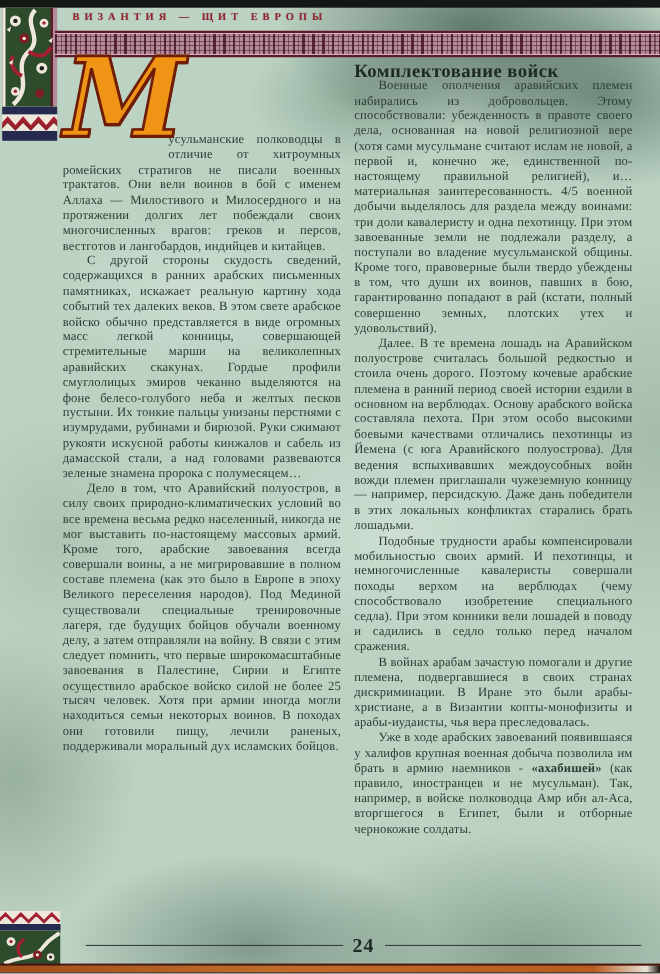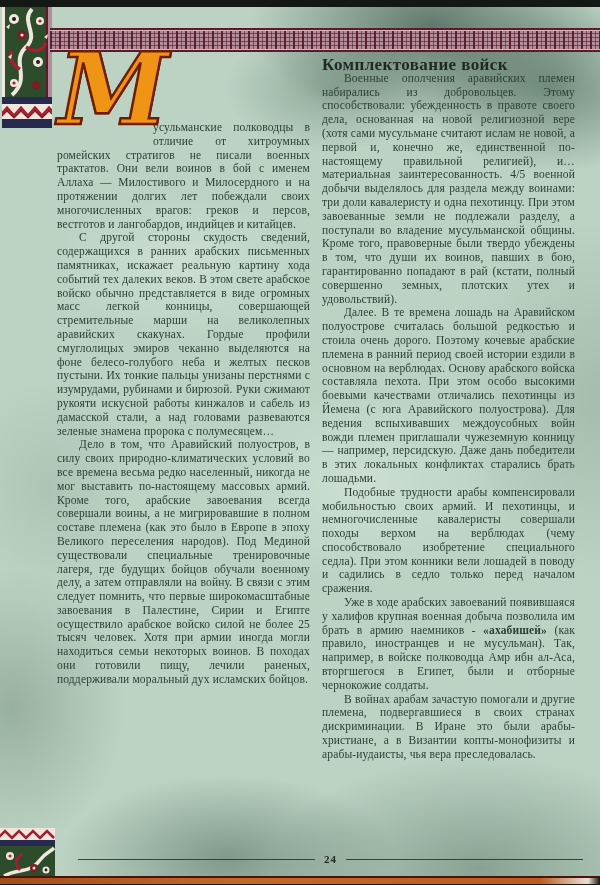--- a/index.html
+++ b/index.html
@@ -58,21 +58,21 @@
     text-shadow:1px 1px 0 #6f1d07,-1px 1px 0 #6f1d07,1px -1px 0 #6f1d07;
     font-family:"DejaVu Serif",serif;z-index:3;
   }
   .dc-spacer{float:left;width:96px;height:14px;}
   .bold-term{font-weight:bold;}
   .footer-line{
     position:absolute;left:78px;right:17px;top:852px;height:14px;
     display:flex;align-items:center;gap:9px;color:#1c2a22;
   }
   .rule{flex:1;height:1px;background:#33423a;}
-  .page-number{font-weight:bold;font-size:11px;letter-spacing:1px;}
+  .page-number{font-weight:bold;font-size:18px;letter-spacing:1px;}
   .bottom-border{position:absolute;left:0;bottom:0;width:600px;height:9px;}
   .bottom-border .maroon{height:2px;background:#4a1208;}
   .bottom-border .orange{height:6px;background:linear-gradient(90deg,#a34e1a,#c06a28 40%,#b85d1f 90%,#e8e2d8 98%,#1a120a);}
   .bottom-border .black{height:1px;background:#2b0f05;}
 </style>
 </head>
 <body>
 
 <div class="page">
 
@@ -121,37 +121,38 @@
       <path d="M20 24 C 14 18, 16 12, 22 8" stroke="#a32030" stroke-width="3" fill="none"></path>
       <circle cx="10" cy="10" r="4" fill="#efe7dc"></circle>
         <circle cx="10" cy="10" r="1.5" fill="#a32030"></circle>
       <circle cx="34" cy="22" r="4" fill="#7e1b24"></circle>
         <circle cx="34" cy="22" r="1.5" fill="#efe7dc"></circle>
       <circle cx="46" cy="24" r="3.5" fill="#efe7dc"></circle>
         <circle cx="46" cy="24" r="1.4" fill="#1c1c1c"></circle>
     </svg>
   </div>
 
+  <div class="running-title">ВИЗАНТИЯ — ЩИТ ЕВРОПЫ</div>
   <div class="orn-band"></div>
 
   <div class="dropcap">М</div>
 
   <div class="col col-left">
     <p class="no-indent"><span class="dc-spacer"></span><span>усульманские полководцы в отличие от хитроумных ромейских стратигов не писали военных трактатов. Они вели воинов в бой с именем Аллаха — Милостивого и Милосердного и на протяжении долгих лет побеждали своих многочисленных врагов: греков и персов, вестготов и лангобардов, индийцев и китайцев.</span></p>
     <p>С другой стороны скудость сведений, содержащихся в ранних арабских письменных памятниках, искажает реальную картину хода событий тех далеких веков. В этом свете арабское войско обычно представляется в виде огромных масс легкой конницы, совершающей стремительные марши на великолепных аравийских скакунах. Гордые профили смуглолицых эмиров чеканно выделяются на фоне белесо-голубого неба и желтых песков пустыни. Их тонкие пальцы унизаны перстнями с изумрудами, рубинами и бирюзой. Руки сжимают рукояти искусной работы кинжалов и сабель из дамасской стали, а над головами развеваются зеленые знамена пророка с полумесяцем…</p>
     <p>Дело в том, что Аравийский полуостров, в силу своих природно-климатических условий во все времена весьма редко населенный, никогда не мог выставить по-настоящему массовых армий. Кроме того, арабские завоевания всегда совершали воины, а не мигрировавшие в полном составе племена (как это было в Европе в эпоху Великого переселения народов). Под Мединой существовали специальные тренировочные лагеря, где будущих бойцов обучали военному делу, а затем отправляли на войну. В связи с этим следует помнить, что первые широкомасштабные завоевания в Палестине, Сирии и Египте осуществило арабское войско силой не более 25 тысяч человек. Хотя при армии иногда могли находиться семьи некоторых воинов. В походах они готовили пищу, лечили раненых, поддерживали моральный дух исламских бойцов.</p>
   </div>
 
   <div class="col col-right">
     <p class="section-heading">Комплектование войск</p>
     <p>Военные ополчения аравийских племен набирались из добровольцев. Этому способствовали: убежденность в правоте своего дела, основанная на новой религиозной вере (хотя сами мусульмане считают ислам не новой, а первой и, конечно же, единственной по-настоящему правильной религией), и… материальная заинтересованность. 4/5 военной добычи выделялось для раздела между воинами: три доли кавалеристу и одна пехотинцу. При этом завоеванные земли не подлежали разделу, а поступали во владение мусульманской общины. Кроме того, правоверные были твердо убеждены в том, что души их воинов, павших в бою, гарантированно попадают в рай (кстати, полный совершенно земных, плотских утех и удовольствий).</p>
     <p>Далее. В те времена лошадь на Аравийском полуострове считалась большой редкостью и стоила очень дорого. Поэтому кочевые арабские племена в ранний период своей истории ездили в основном на верблюдах. Основу арабского войска составляла пехота. При этом особо высокими боевыми качествами отличались пехотинцы из Йемена (с юга Аравийского полуострова). Для ведения вспыхивавших междоусобных войн вожди племен приглашали чужеземную конницу — например, персидскую. Даже дань победители в этих локальных конфликтах старались брать лошадьми.</p>
     <p>Подобные трудности арабы компенсировали мобильностью своих армий. И пехотинцы, и немногочисленные кавалеристы совершали походы верхом на верблюдах (чему способствовало изобретение специального седла). При этом конники вели лошадей в поводу и садились в седло только перед началом сражения.</p>
+    <p>В войнах арабам зачастую помогали и другие племена, подвергавшиеся в своих странах дискриминации. В Иране это были арабы-христиане, а в Византии копты-монофизиты и арабы-иудаисты, чья вера преследовалась.</p>
     <p><span>Уже в ходе арабских завоеваний появившаяся у халифов крупная военная добыча позволила им брать в армию наемников - </span><span class="bold-term">«ахабишей»</span><span> (как правило, иностранцев и не мусульман). Так, например, в войске полководца Амр ибн ал-Аса, вторгшегося в Египет, были и отборные чернокожие солдаты.</span></p>
-    <p>В войнах арабам зачастую помогали и другие племена, подвергавшиеся в своих странах дискриминации. В Иране это были арабы-христиане, а в Византии копты-монофизиты и арабы-иудаисты, чья вера преследовалась.</p>
   </div>
 
   <div class="footer-line">
     <div class="rule"></div>
     <div class="page-number">24</div>
     <div class="rule"></div>
   </div>
 
   <div class="bottom-border">
     <div class="maroon"></div>

